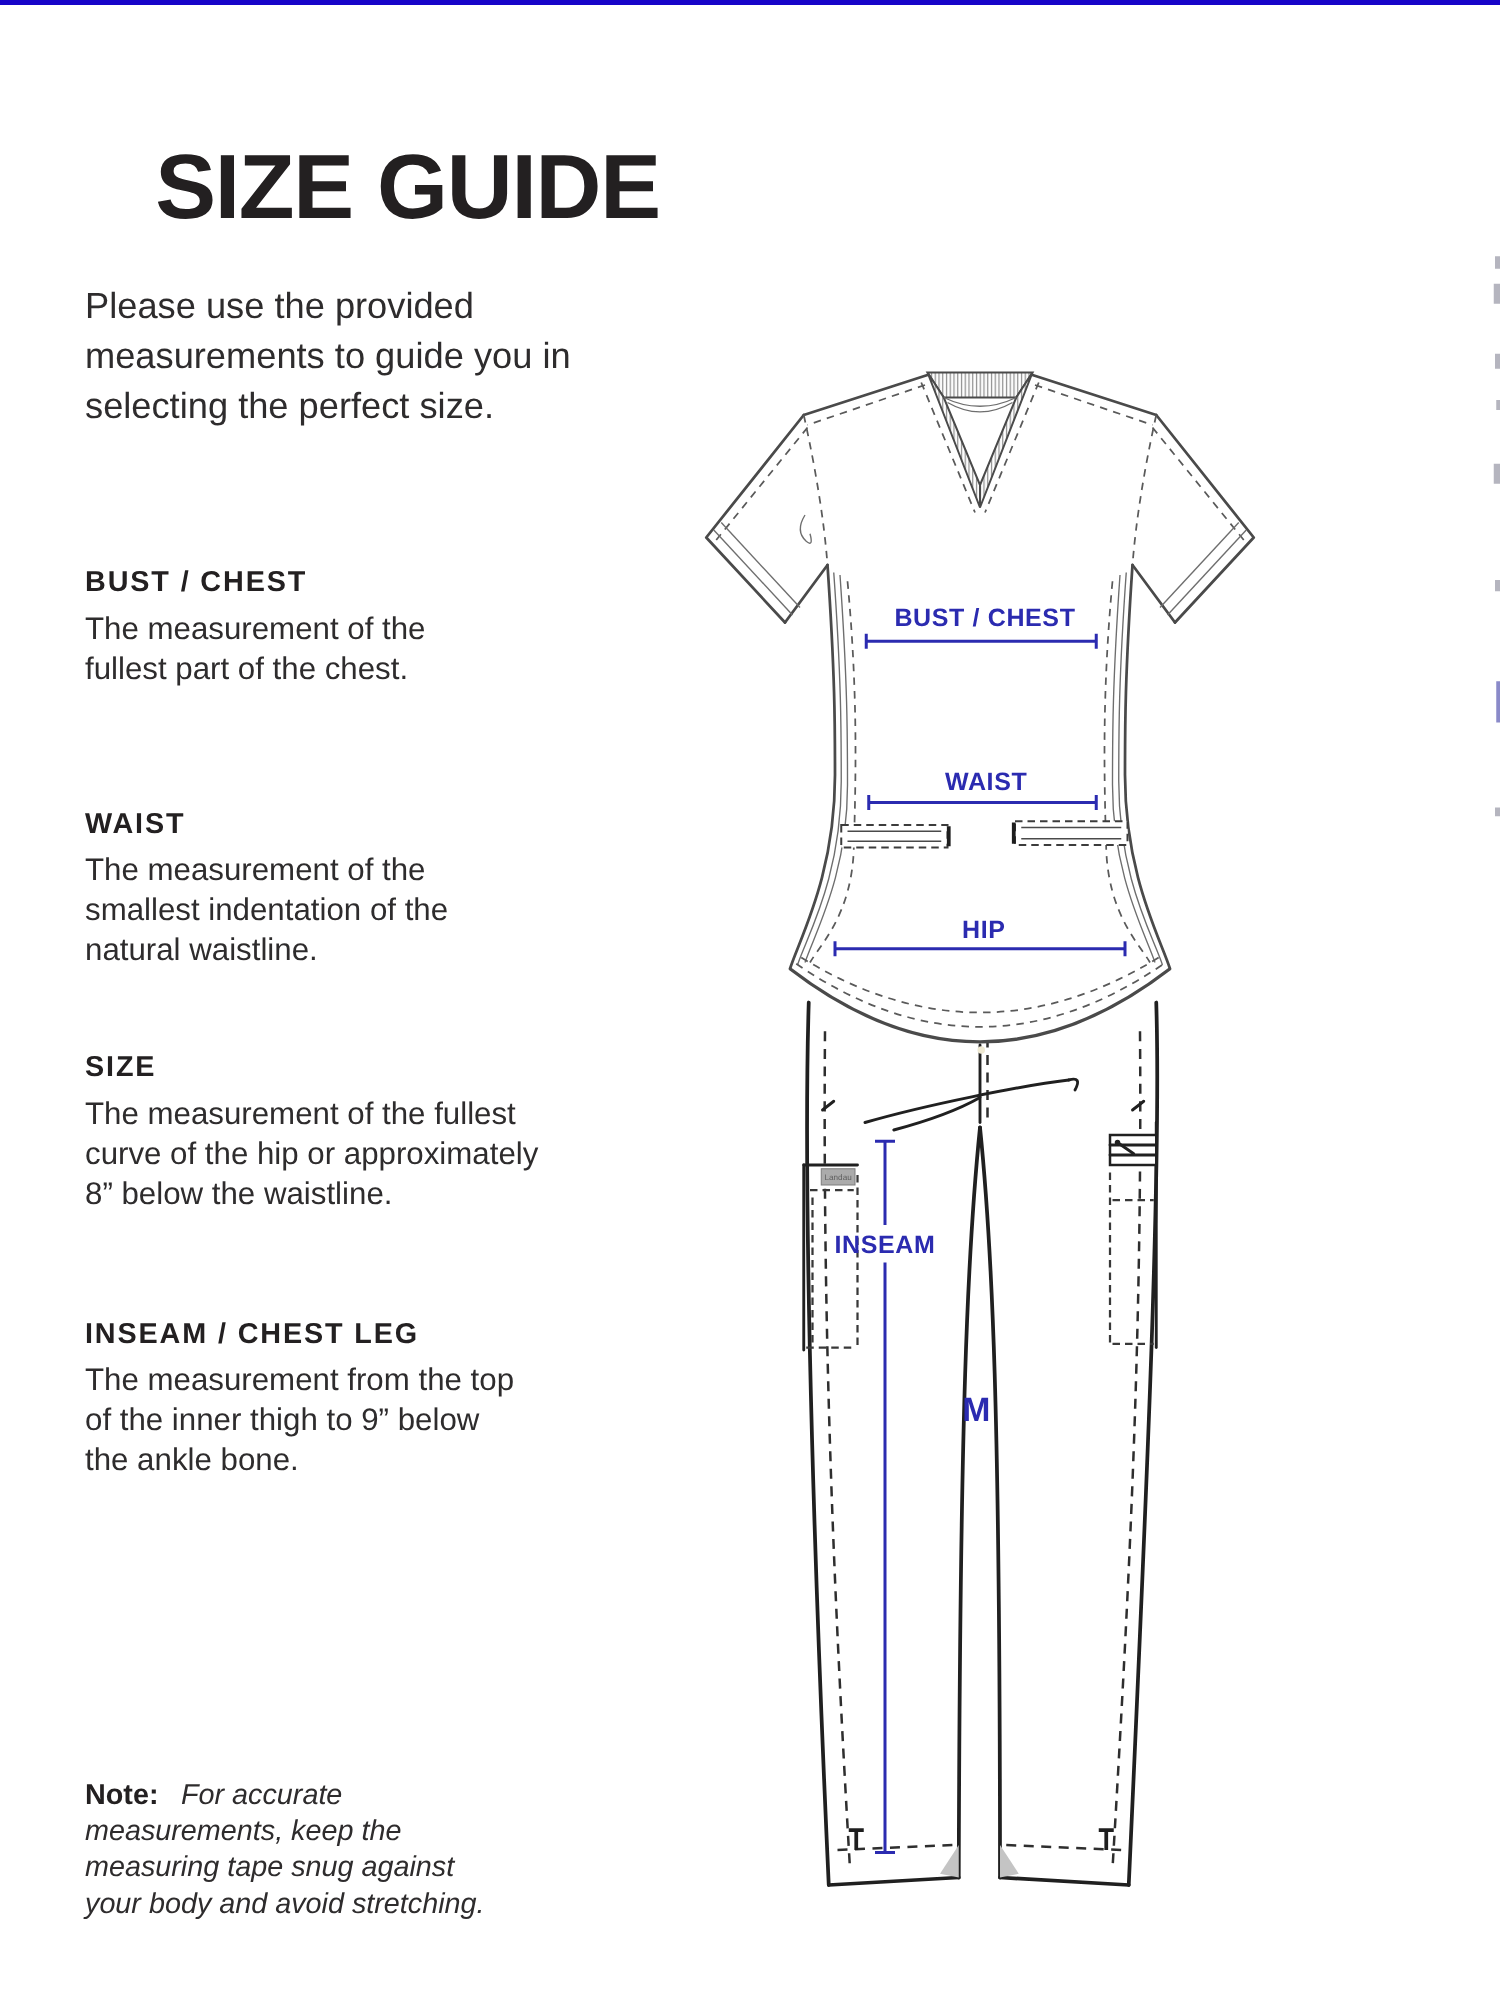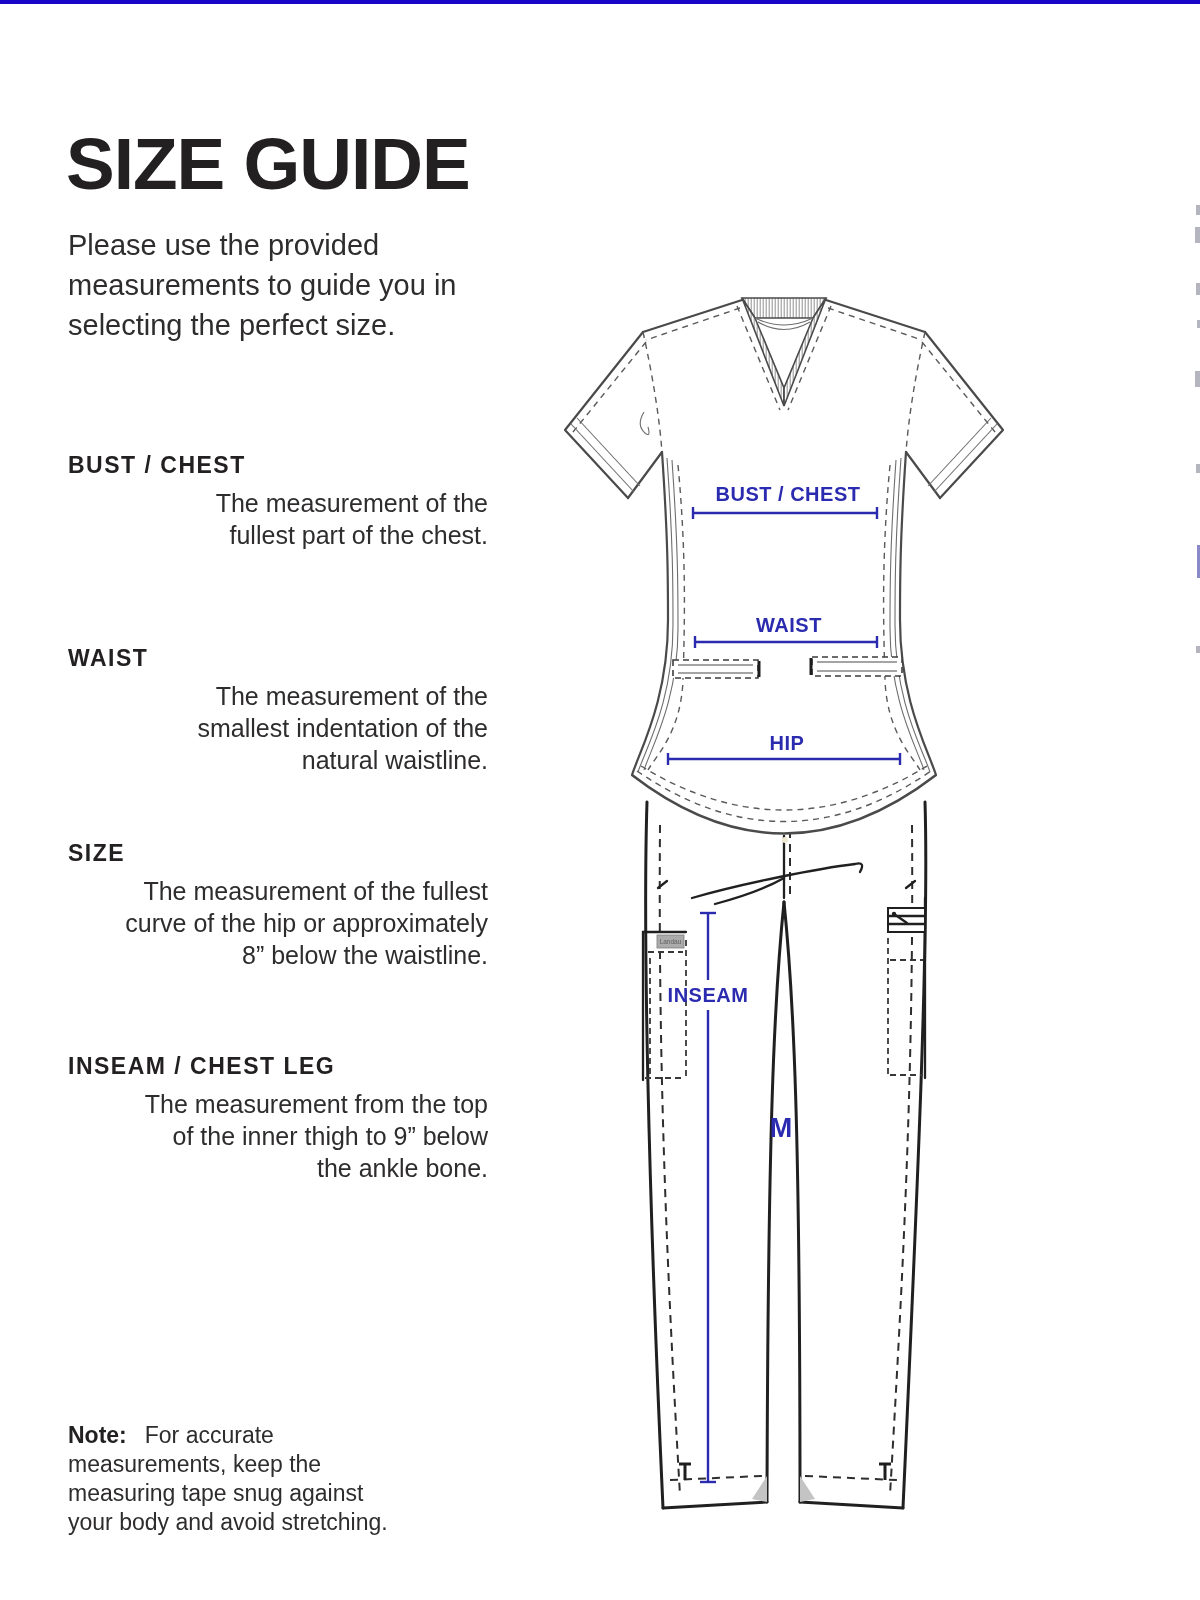--- a/index.html
+++ b/index.html
@@ -11,39 +11,39 @@
     --pants-line:#202020;
     --tag-gray:#ababab;
   }
   html,body{margin:0;padding:0;background:#fff;}
   .page{
     position:relative;width:1200px;height:1600px;background:#ffffff;overflow:hidden;
     font-family:"Liberation Sans", sans-serif;color:var(--body-text);
   }
   .topbar{position:absolute;left:0;top:0;width:1200px;height:4px;background:var(--top-bar);}
   .title{
-    position:absolute;left:66px;top:78px;width:520px;
-    font-size:73px;font-weight:bold;letter-spacing:-1px;line-height:1;color:var(--ink);
+    position:absolute;left:66px;top:64px;width:520px;
+    font-size:73px;font-weight:bold;letter-spacing:-1px;line-height:1;color:var(--ink);text-align:center;
   }
   .intro{
     position:absolute;left:68px;top:196px;width:470px;
     font-size:29px;line-height:40px;white-space:pre-line;color:var(--body-text);
   }
   .section{position:absolute;left:68px;width:420px;}
   .sec-1{top:452px;} .sec-2{top:645px;} .sec-3{top:840px;} .sec-4{top:1053px;}
   .sec-heading{
     font-size:23px;font-weight:bold;letter-spacing:1.5px;line-height:26px;
     margin:0 0 9px 0;color:var(--ink);
   }
   .sec-body{
-    font-size:25px;line-height:32px;white-space:pre-line;margin:0;color:var(--body-text);text-align:right;
+    font-size:25px;line-height:32px;white-space:pre-line;margin:0;color:var(--body-text);
   }
   .note{position:absolute;left:68px;top:1398px;width:400px;font-size:23px;line-height:29px;}
   .note-label{font-weight:bold;color:var(--ink);margin-right:18px;}
-  .note-text{white-space:pre-line;color:var(--body-text);}
+  .note-text{white-space:pre-line;color:var(--body-text);font-style:italic;}
   .diagram{position:absolute;left:540px;top:280px;width:465px;height:1245px;}
 
   
   .outline{stroke:var(--diagram-line);stroke-width:2.2;fill:none;stroke-linejoin:round;stroke-linecap:round;}
   .outline-thick{stroke:var(--diagram-line);stroke-width:2.6;fill:none;}
   .stitch{stroke:#5a5a5a;stroke-width:1.4;stroke-dasharray:6 5;fill:none;}
   .thin{stroke:#6e6e6e;stroke-width:1.1;fill:none;}
   .silhouette{fill:#ffffff;stroke:none;}
   .ribfill{fill:url(#rib);stroke:var(--diagram-line);stroke-width:1.6;}
   .pant{stroke:var(--pants-line);stroke-width:3;fill:none;stroke-linecap:round;}

